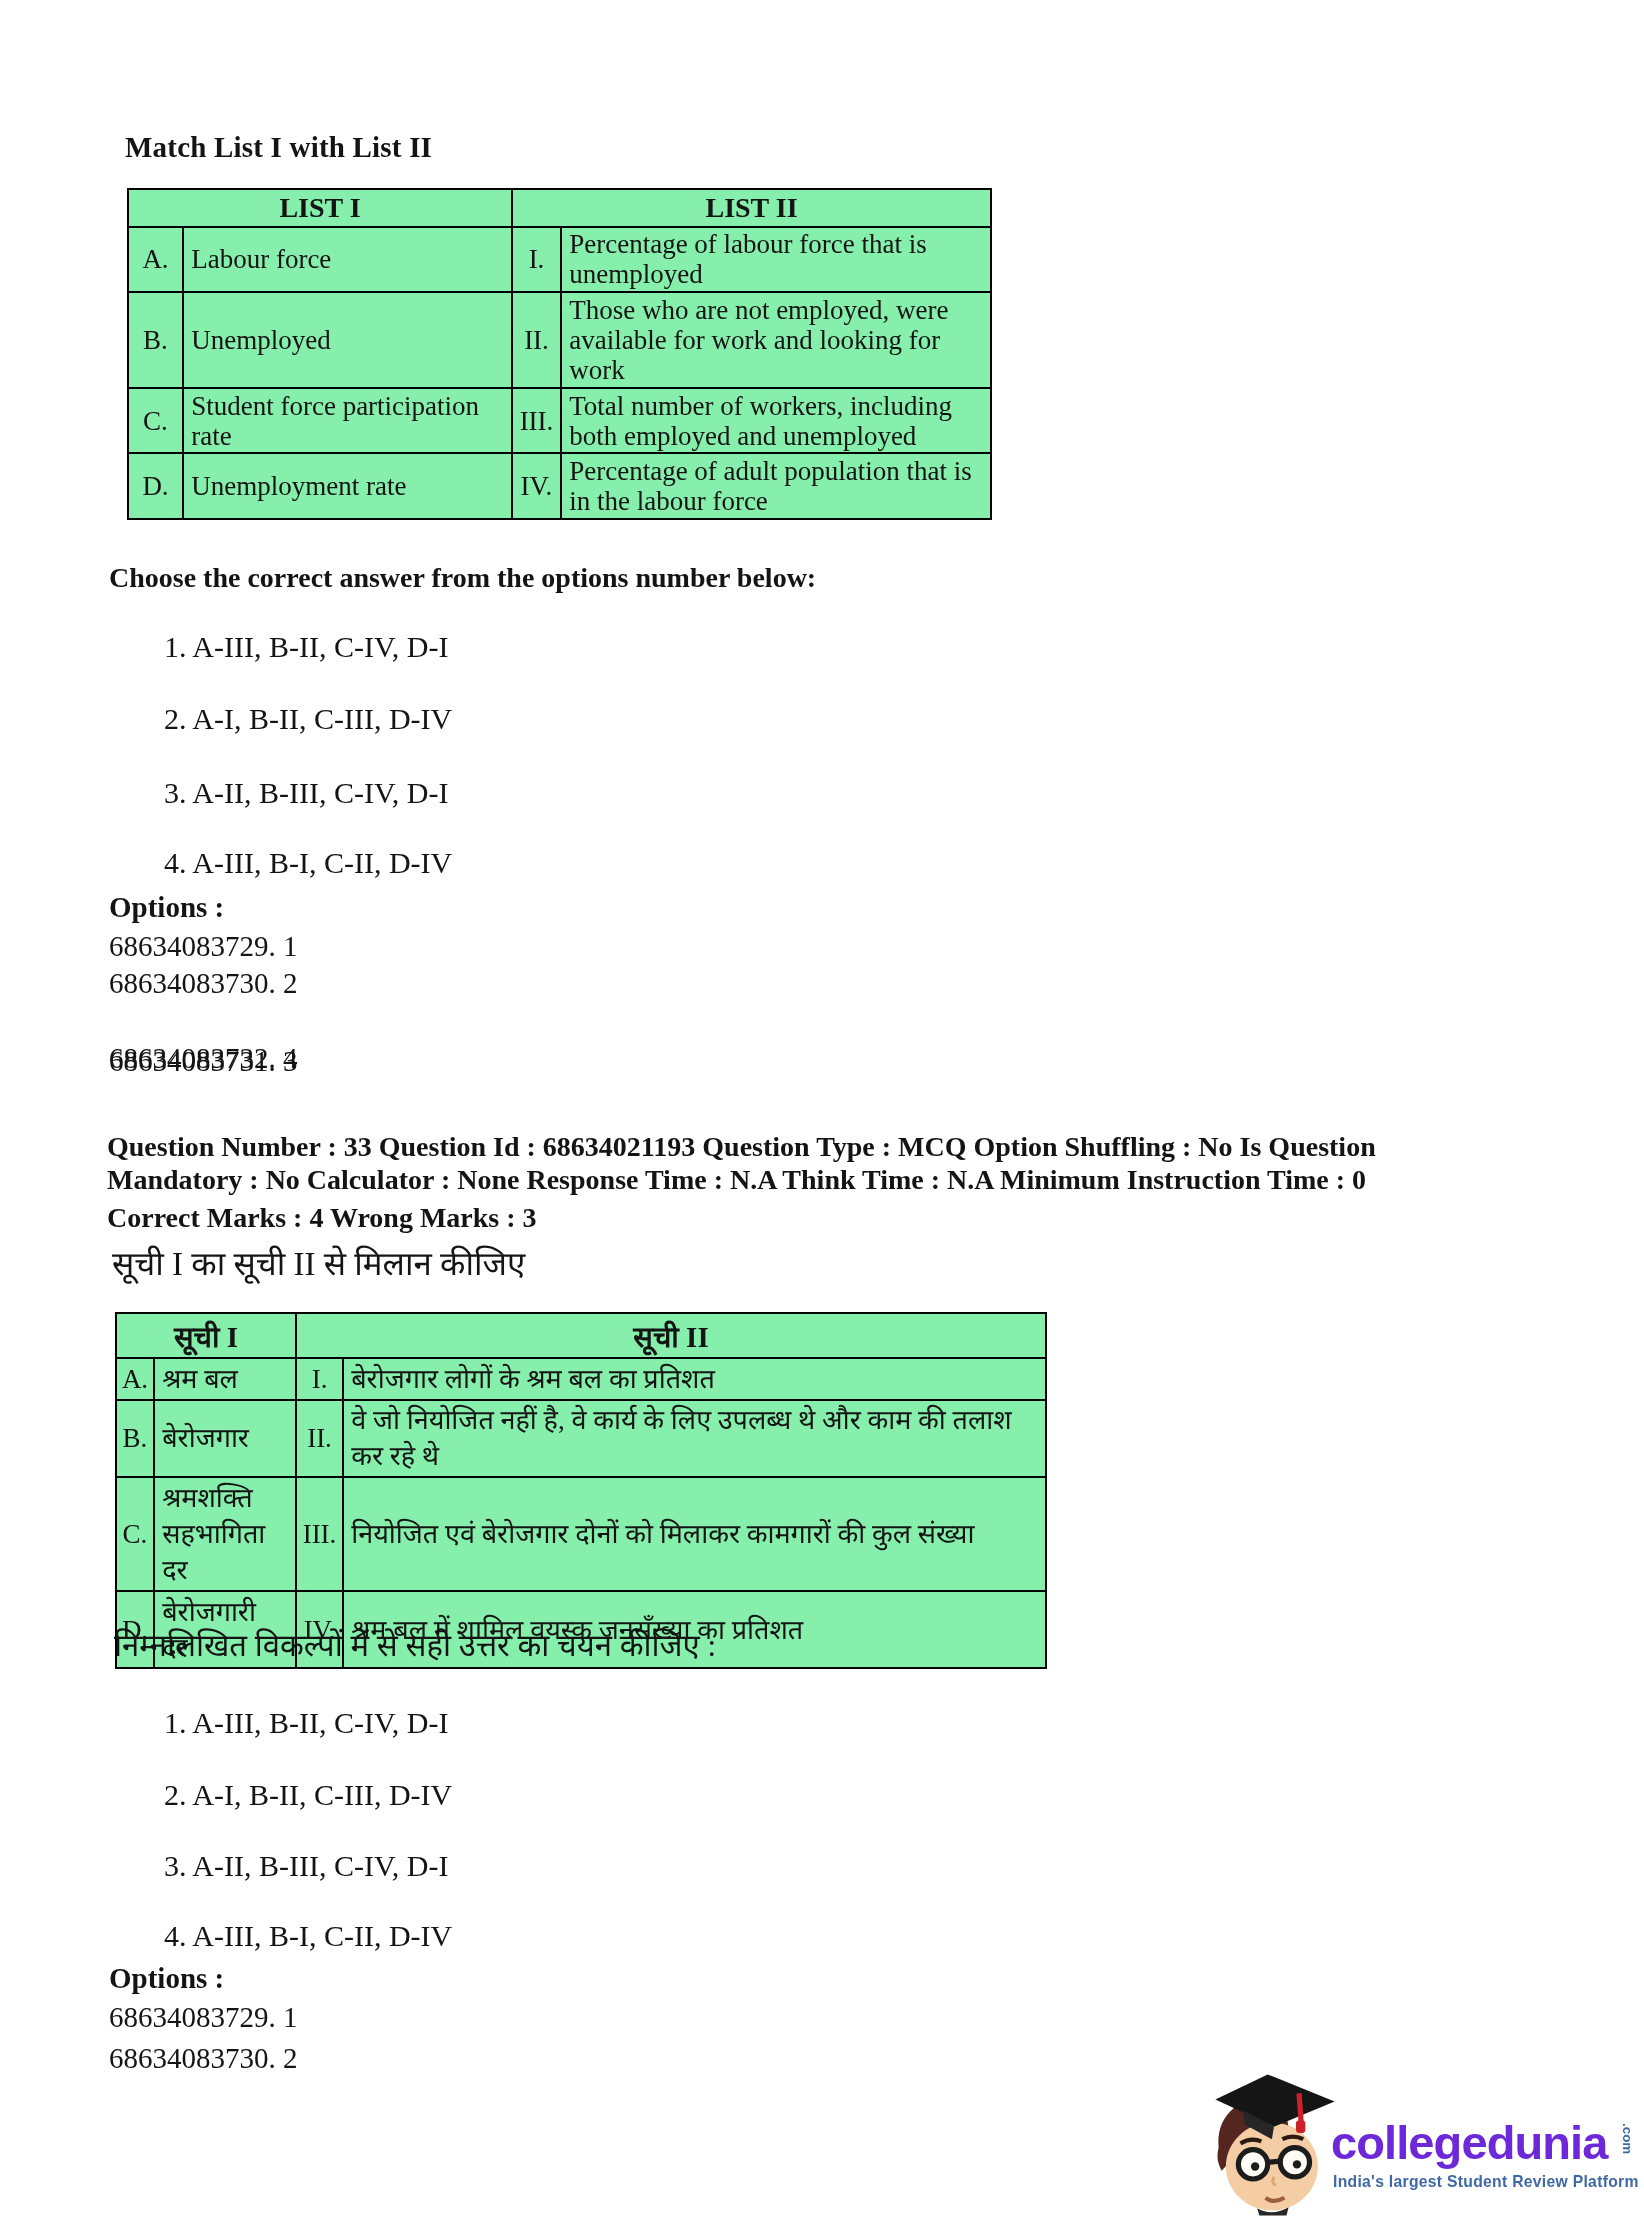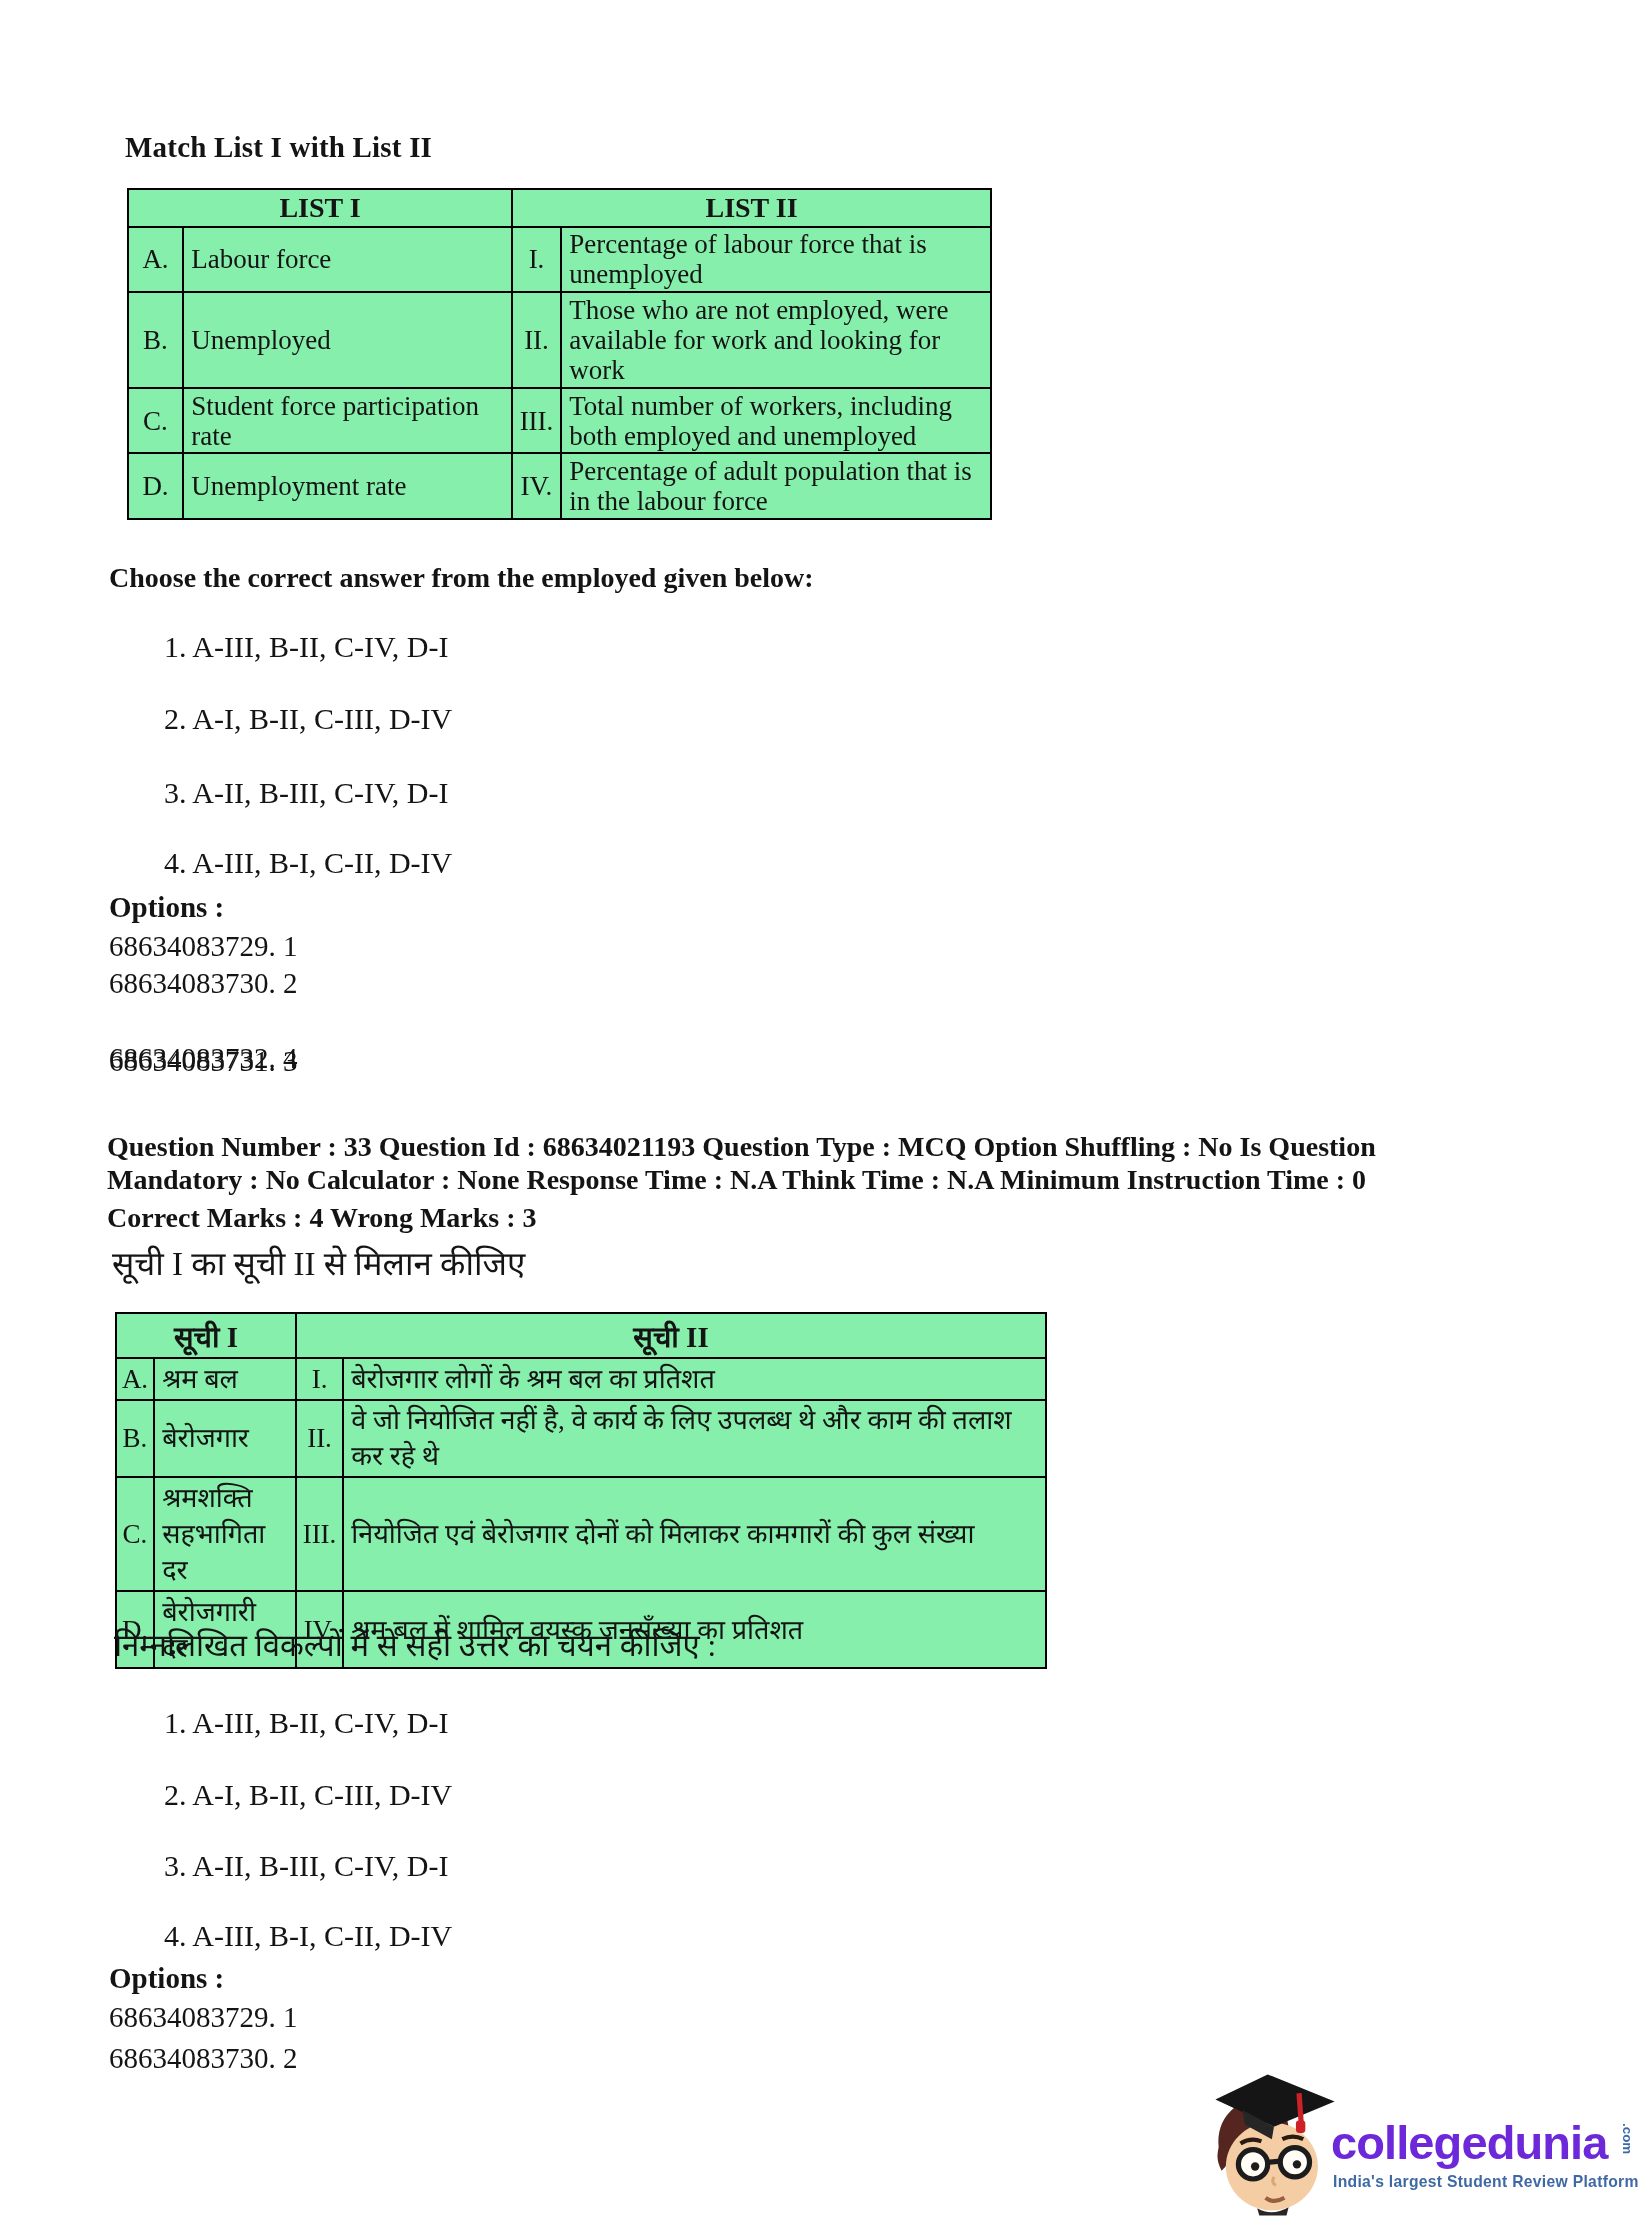--- a/index.html
+++ b/index.html
@@ -80,21 +80,21 @@
   </tr>
   <tr style="height:65px">
     <td class="cell-key">D.</td>
     <td class="cell-txt">Unemployment rate</td>
     <td class="cell-key">IV.</td>
     <td class="cell-txt">Percentage of adult population that is in the labour force</td>
   </tr>
 </tbody>
   </table>
 
-<div class="abs prompt" style="left:109px;top:562px;">Choose the correct answer from the employed given below:</div>
+<div class="abs prompt" style="left:109px;top:562px;">Choose the correct answer from the options number below:</div>
 
 <div class="abs choice" style="left:164px;top:630px;">1. A-III, B-II, C-IV, D-I</div>
 <div class="abs choice" style="left:164px;top:702px;">2. A-I, B-II, C-III, D-IV</div>
 <div class="abs choice" style="left:164px;top:776px;">3. A-II, B-III, C-IV, D-I</div>
 <div class="abs choice" style="left:164px;top:846px;">4. A-III, B-I, C-II, D-IV</div>
 
 <div class="abs opts-label" style="left:109px;top:891px;">Options :</div>
 <div class="abs opt-id" style="left:109px;top:930px;">68634083729. 1</div>
 <div class="abs opt-id" style="left:109px;top:967px;">68634083730. 2</div>
 <div class="abs opt-id" style="left:109px;top:1005px;margin-top:40px;">68634083731. 3</div>

